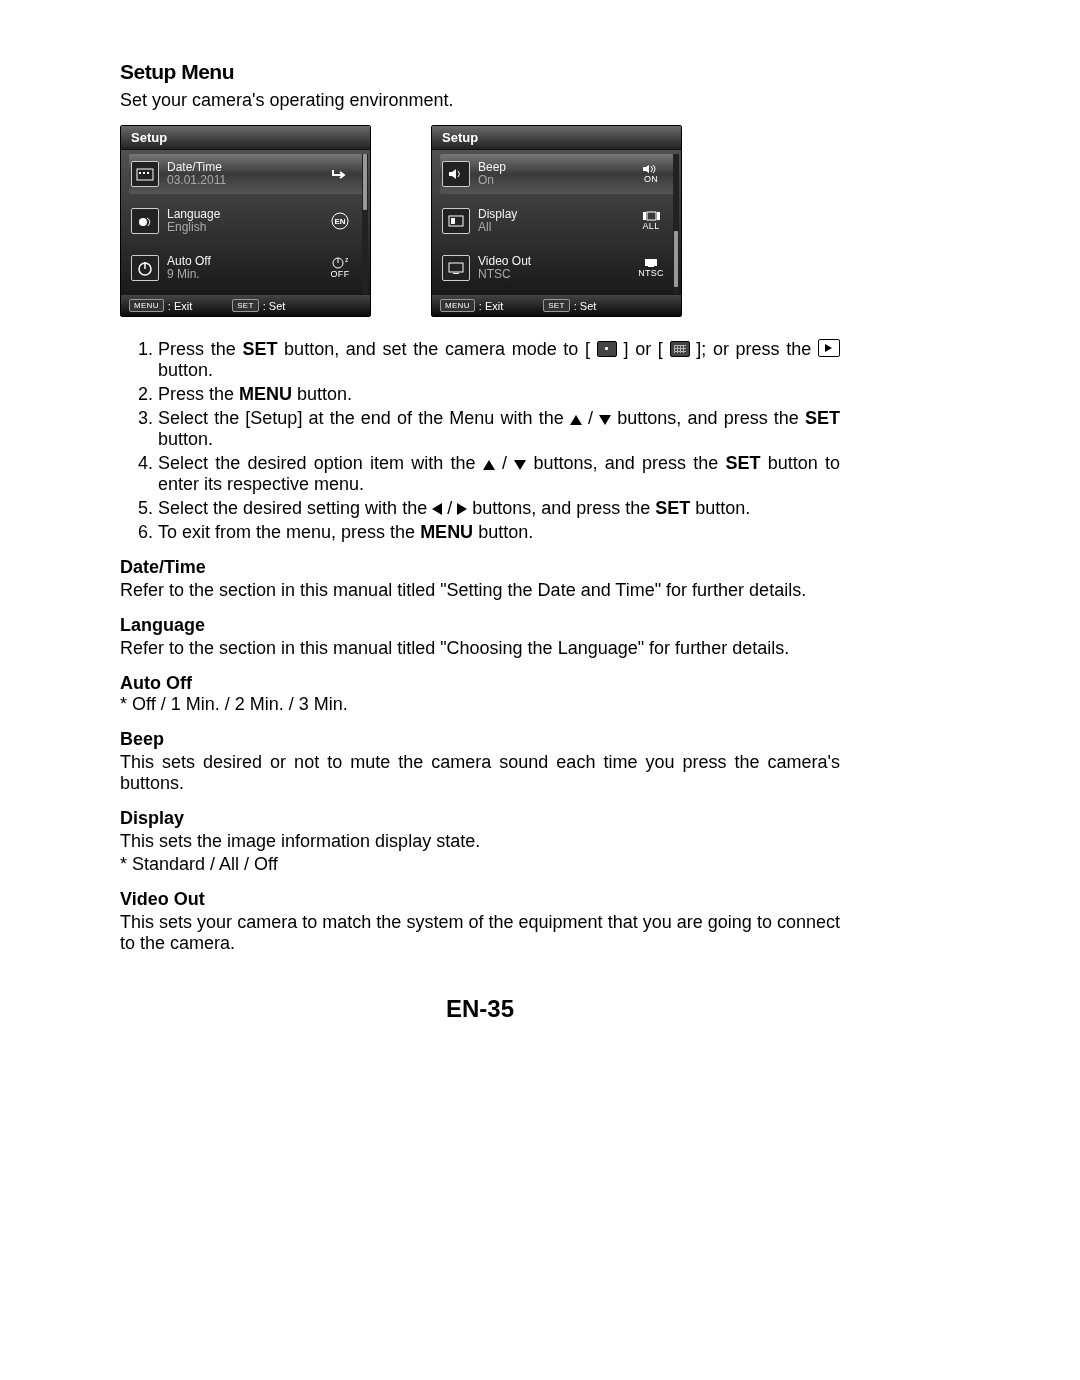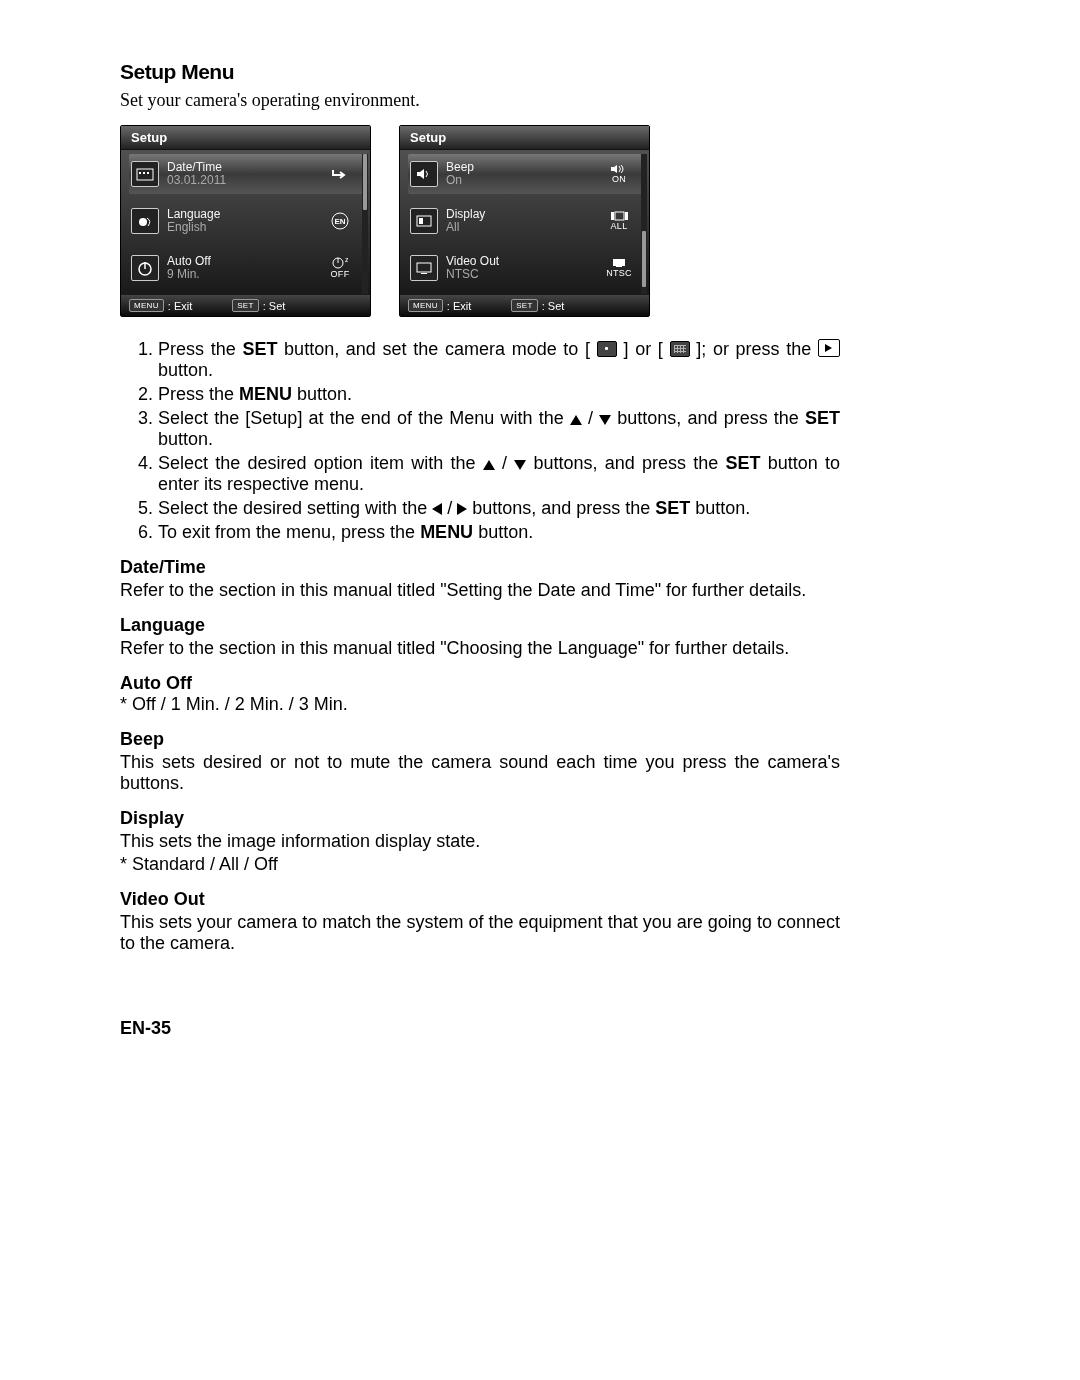--- a/index.html
+++ b/index.html
@@ -11,22 +11,22 @@
     width: 900px;
     box-sizing: border-box;
   }
   h1 {
     font-family: "Arial Black", Arial, sans-serif;
     font-size: 21px;
     font-weight: 900;
     margin: 20px 0 6px;
     letter-spacing: -0.5px;
   }
-  .intro { margin-bottom: 14px; font-family: Liberation Serif, serif; }
-  .screens { display: flex; gap: 28px; margin-bottom: 22px; }
+  .intro { margin-bottom: 14px; }
+  .screens { display: flex; gap: 60px; margin-bottom: 22px; }
   .screen {
     width: 249px;
     background: linear-gradient(#5a5a5a,#111);
     border: 1px solid #000;
     border-radius: 2px;
     color: #fff;
     font-size: 11px;
     position: relative;
     padding: 0;
   }
@@ -100,21 +100,21 @@
   .sym.play { background:#fff; width:20px; height:16px;}
   .sym.play::after { content:""; position:absolute; left:6px; top:4px; border-left:7px solid #000; border-top:4px solid transparent; border-bottom:4px solid transparent; }
   .tri { display:inline-block; vertical-align:-1px; }
   .tri.up { border-left:6px solid transparent; border-right:6px solid transparent; border-bottom:10px solid #000; }
   .tri.down { border-left:6px solid transparent; border-right:6px solid transparent; border-top:10px solid #000; }
   .tri.left { border-top:6px solid transparent; border-bottom:6px solid transparent; border-right:10px solid #000; }
   .tri.right { border-top:6px solid transparent; border-bottom:6px solid transparent; border-left:10px solid #000; }
   .subhead { font-weight: bold; margin-top: 14px; }
   .para { margin: 2px 0 2px; text-align: justify; }
   .opts { margin-top: 0; }
-  .page-num { text-align: left; font-weight: bold; margin-top: 64px; font-size: 18px; }
+  .page-num { text-align: center; font-weight: bold; margin-top: 41px; font-size: 24px; }
   svg { display:block; }
   .bold { font-weight: bold; }
 </style>
 </head>
 <body>
 
 <h1>Setup Menu</h1>
 <div class="intro">Set your camera's operating environment.</div>
 
 <div class="screens">

